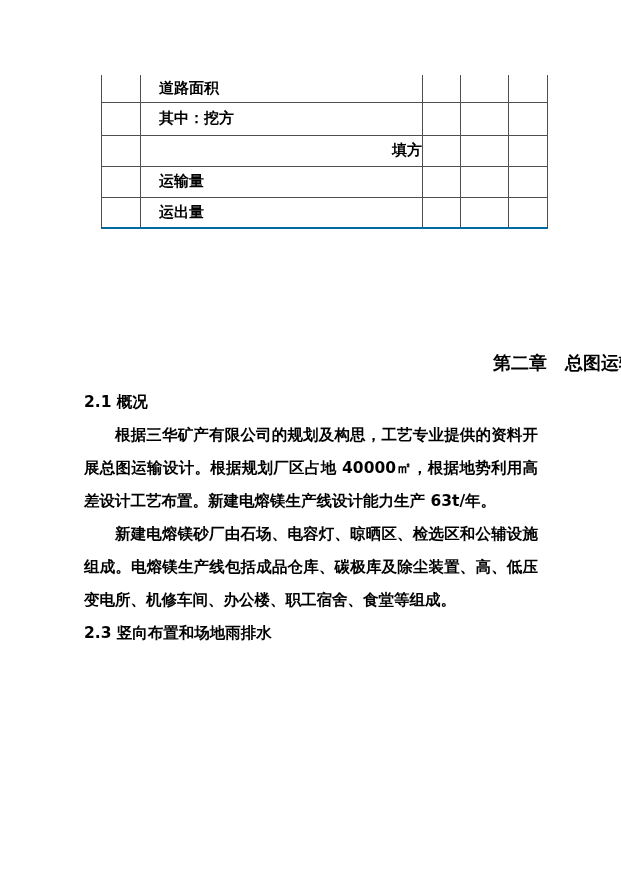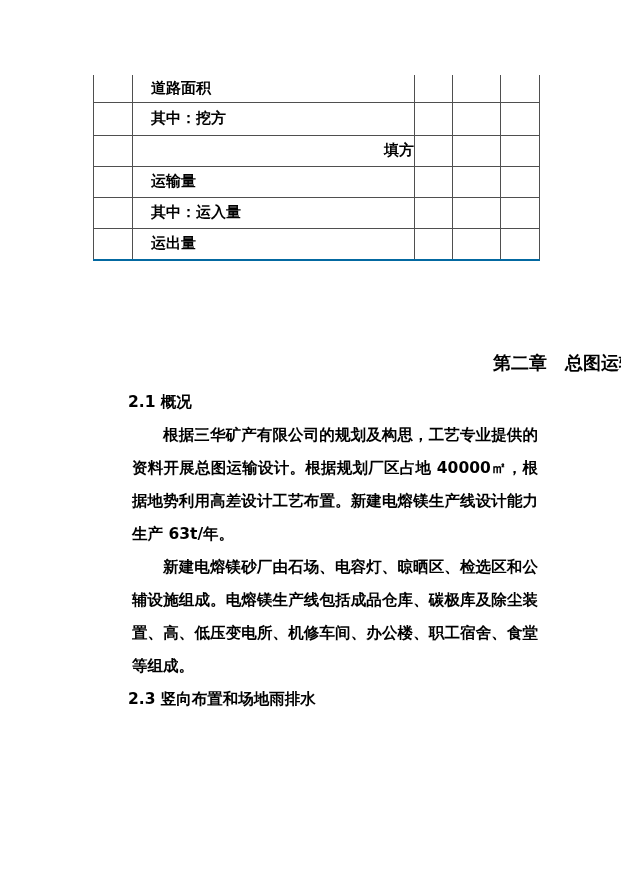--- a/index.html
+++ b/index.html
@@ -13,21 +13,21 @@
     height: 877px;
     background: #ffffff;
     overflow: hidden;
     font-family: "DejaVu Sans", sans-serif;
     color: #000000;
   }
 
   
   .doc-table {
     position: absolute;
-    left: 93px;
+    left: 101px;
     top: 75px;
     width: 446px;
     border-collapse: collapse;
     table-layout: fixed;
   }
   .doc-table td {
     border: 1px solid #4f4f4f;
     padding: 0;
     font-size: 15px;
     font-weight: 700;
@@ -68,22 +68,22 @@
     width: 454px;
     font-size: 15.5px;
     font-weight: 700;
     line-height: 33px;
     text-align: justify;
   }
   .body-text p {
     margin: 0;
     padding: 0;
   }
-  .body-text p.para { text-indent: 31px; margin-left: 48px; }
-  .body-text p.sec-heading { text-indent: 0; margin-left: 44px; }
+  .body-text p.para { text-indent: 31px; }
+  .body-text p.sec-heading { text-indent: 0; }
 </style>
 </head>
 <body>
 
 <div class="page">
 
   <table class="doc-table">
     <colgroup>
       <col style="width:39px">
       <col style="width:282px">
@@ -113,27 +113,20 @@
         <td></td>
         <td></td>
       </tr>
       <tr>
         <td></td>
         <td class="label-cell">运输量</td>
         <td></td>
         <td></td>
         <td></td>
       </tr>
-      <tr>
-        <td></td>
-        <td class="label-cell">其中：运入量</td>
-        <td></td>
-        <td></td>
-        <td></td>
-      </tr>
       <tr class="indent">
         <td></td>
         <td class="label-cell">运出量</td>
         <td></td>
         <td></td>
         <td></td>
       </tr>
     </tbody>
   </table>
 

